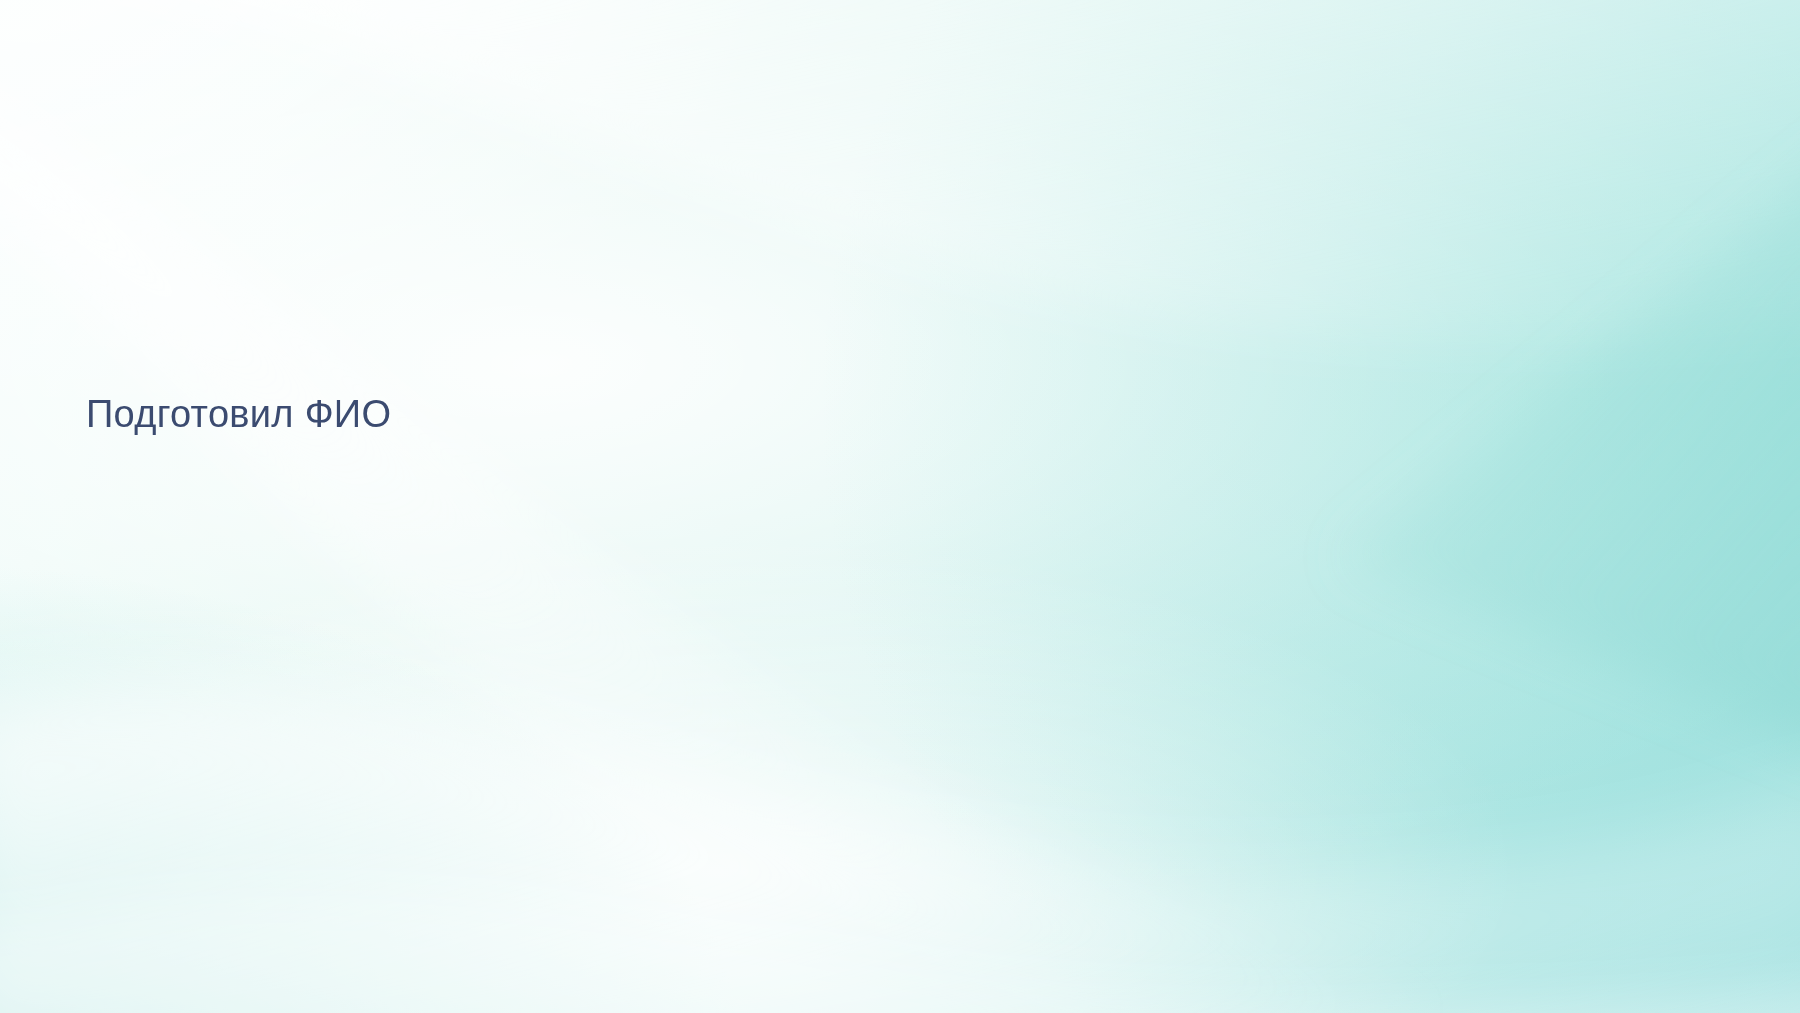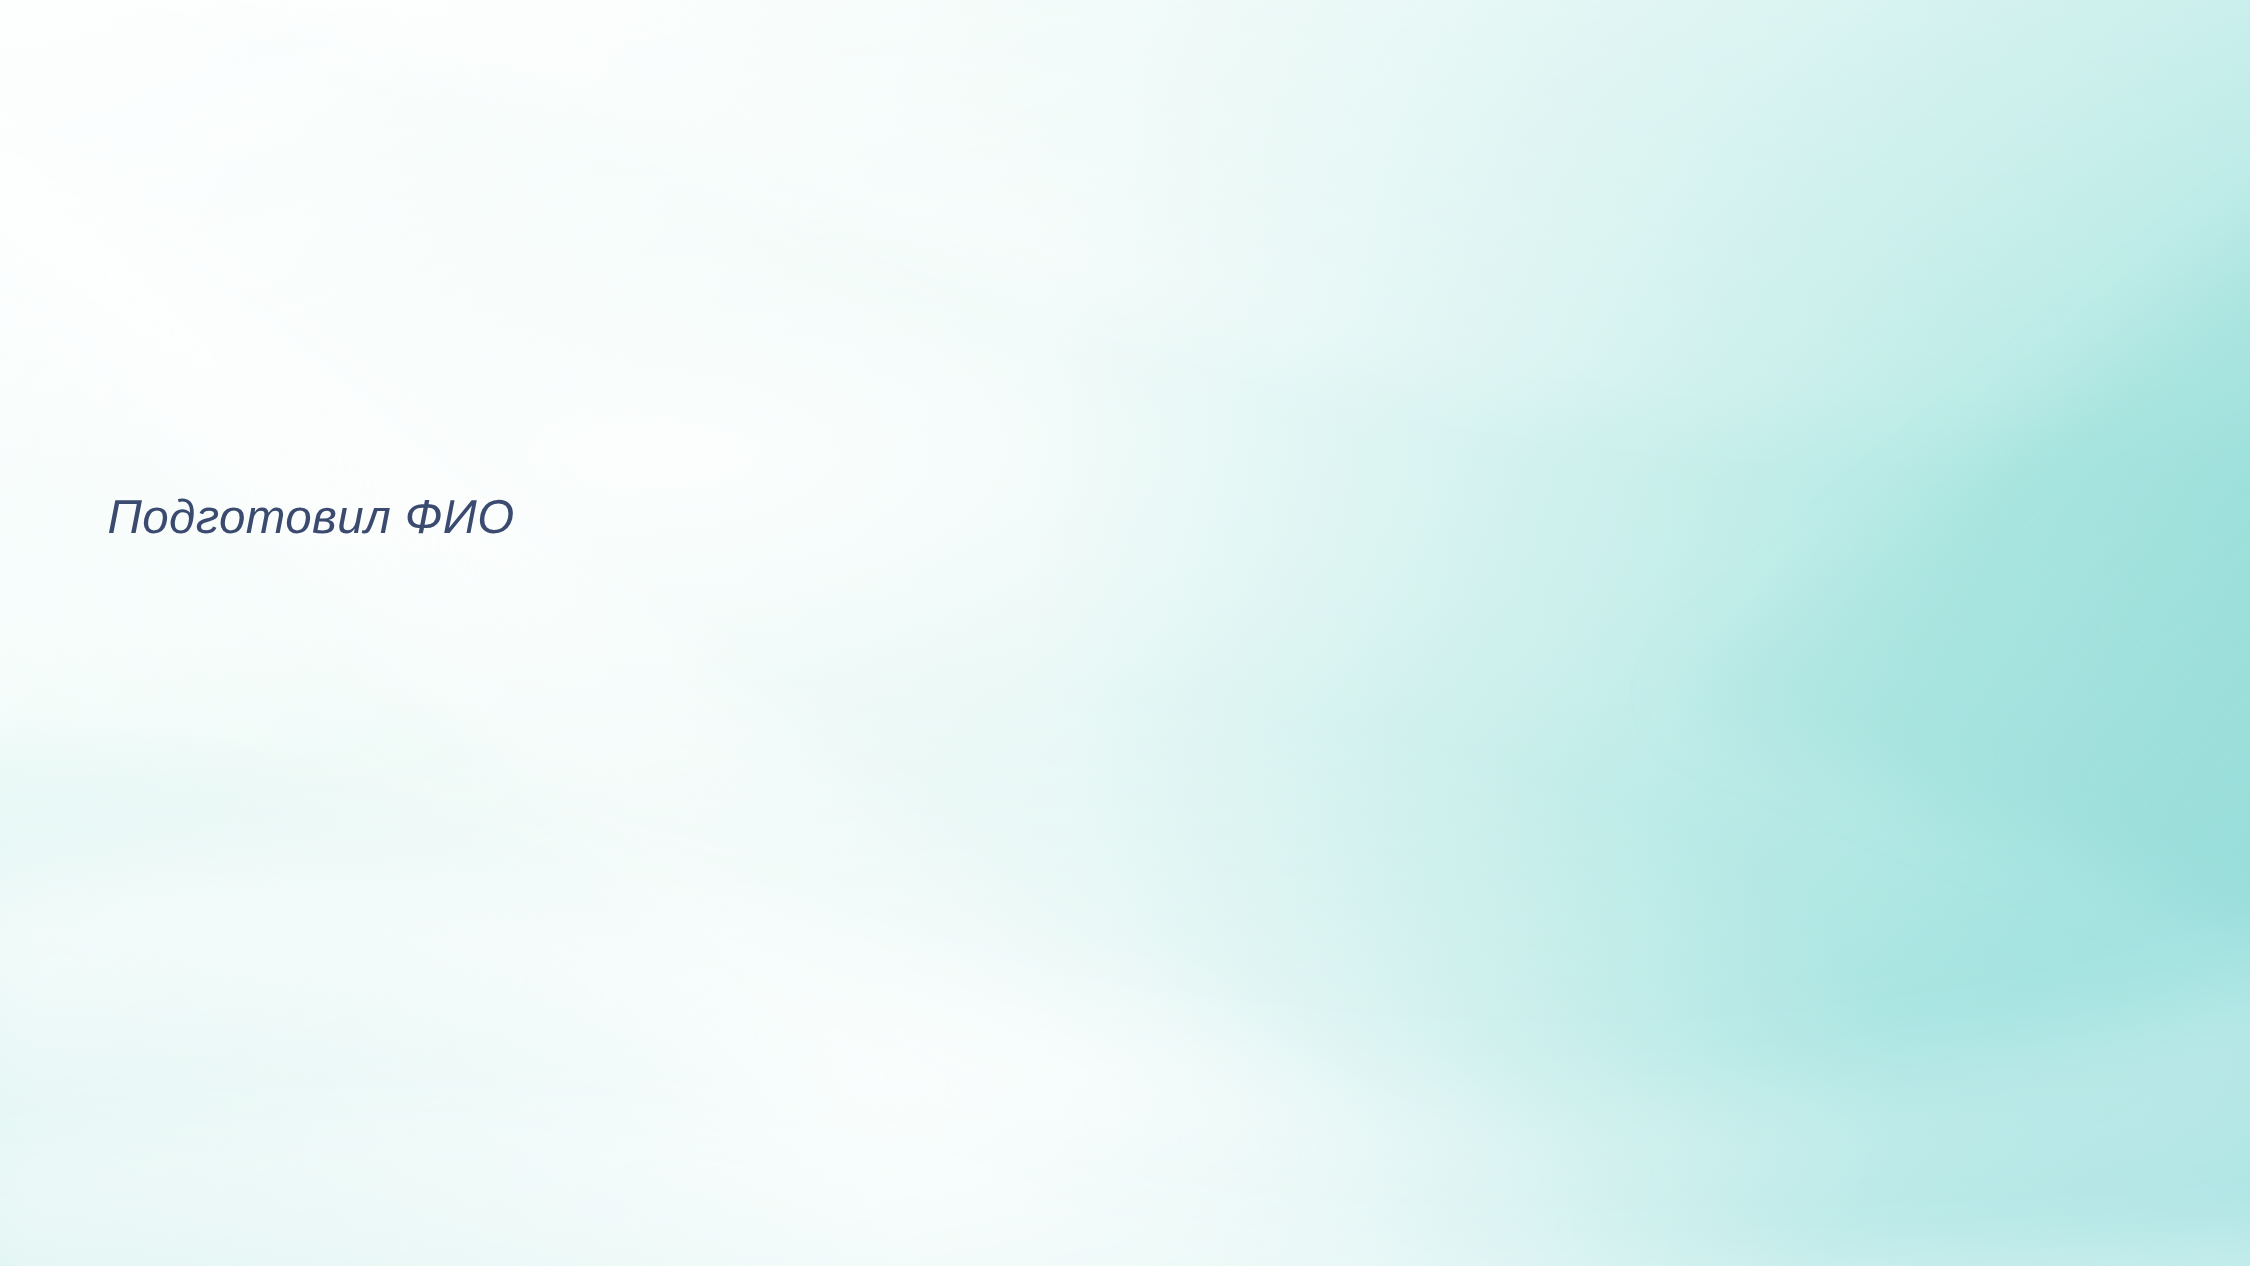--- a/index.html
+++ b/index.html
@@ -109,21 +109,20 @@
 
   .slide-subtitle {
     margin: 0;
     padding-top: 60px;
     font-size: 38px;
     line-height: 1.3;
     font-weight: 400;
     letter-spacing: 0.3px;
     color: #3b4b70;
     white-space: nowrap;
-    font-style: italic;
   }
 </style>
 </head>
 <body>
 
 <div id="slide">
 
   <div class="bg-layer tint-topleft"></div>
   <div class="bg-layer glow-center"></div>
   <div class="bg-layer glow-lower"></div>

